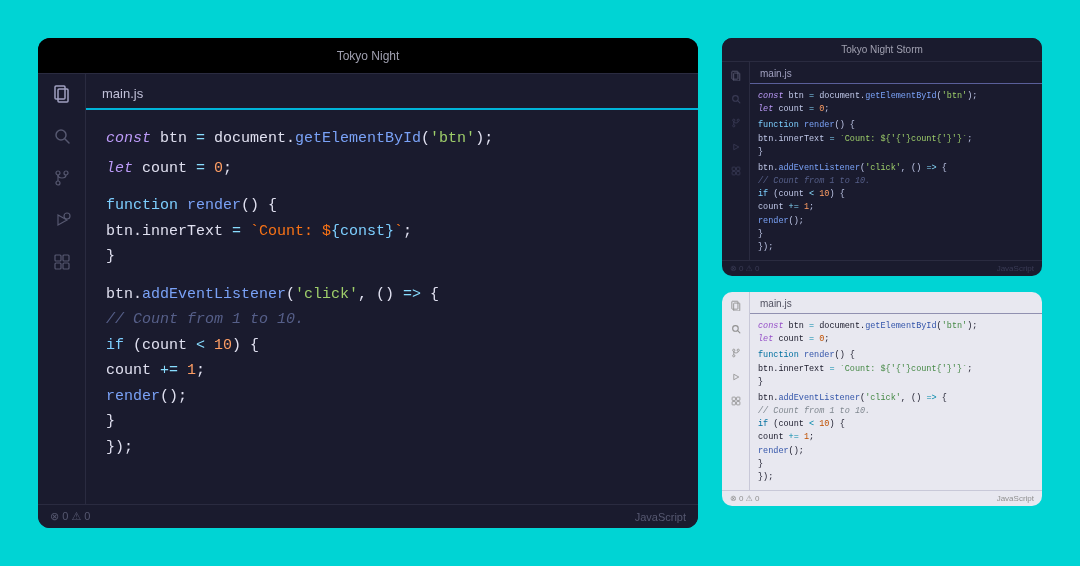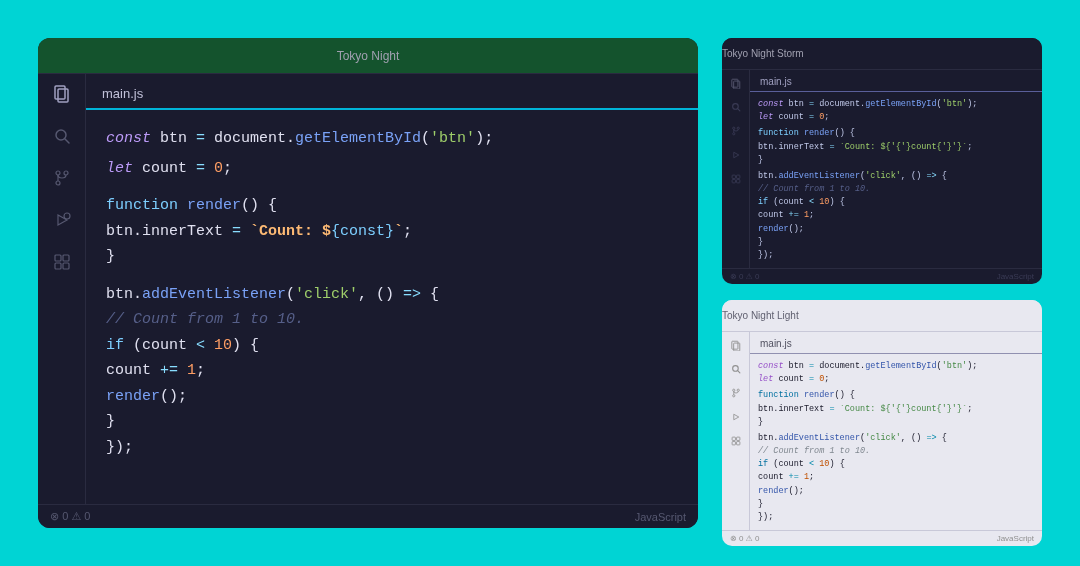--- a/index.html
+++ b/index.html
@@ -22,21 +22,21 @@
       height: 490px;
       background: #1a1b2e;
       border-radius: 12px;
       display: flex;
       flex-direction: column;
       overflow: hidden;
     }
 
     .editor-titlebar {
       height: 36px;
-      background: #14532d;
+      background: #000000;
       display: flex;
       align-items: center;
       justify-content: center;
       border-bottom: 1px solid #2a2b40;
       flex-shrink: 0;
     }
 
     .editor-titlebar-text {
       color: #a0a0b0;
       font-family: -apple-system, BlinkMacSystemFont, sans-serif;
@@ -146,21 +146,21 @@
     .kw { color: #bb9af7; font-style: italic; }
     .kw2 { color: #7dcfff; }
     .fn { color: #7aa2f7; }
     .str { color: #9ece6a; }
     .var { color: #e0e0f0; }
     .punct { color: #e0e0f0; }
     .comment { color: #565f89; font-style: italic; }
     .num { color: #ff9e64; }
     .method { color: #7aa2f7; }
     .op { color: #89ddff; }
-    .tpl { color: #fdba74; font-weight: bold; }
+    .tpl { color: #f97316; }
     .tpl-expr { color: #7dcfff; }
 
     
     .right-panels {
       position: absolute;
       right: 38px;
       top: 38px;
       display: flex;
       flex-direction: column;
       gap: 16px;
@@ -171,24 +171,25 @@
       background: #1a1b2e;
       border-radius: 10px;
       overflow: hidden;
     }
 
     .mini-editor.light {
       background: #e8e8f0;
     }
 
     .mini-titlebar {
-      height: 32px;
+      height: 24px;
       background: inherit;
       display: flex;
       align-items: center;
+      justify-content: center;
       border-bottom: 1px solid #2a2b40;
     }
 
     .mini-editor.light .mini-titlebar {
       border-bottom: 1px solid #c8c8d8;
     }
 
     .mini-titlebar-text {
       color: #a0a0b0;
       font-family: -apple-system, BlinkMacSystemFont, sans-serif;
@@ -483,23 +484,20 @@
         </div>
       </div>
     </div>
     <div class="mini-status">
       <span class="mini-status-text">⊗ 0  ⚠ 0</span>
       <span class="mini-status-text">JavaScript</span>
     </div>
   </div>
 
   <div class="mini-editor light">
-    <div class="mini-titlebar">
-      <span class="mini-titlebar-text">Tokyo Night Light</span>
-    </div>
     <div class="mini-body">
       <div class="mini-activity">
         <div class="mini-icon">
           <svg width="11" height="11" viewBox="0 0 18 18" fill="none">
             <rect x="3" y="2" width="10" height="13" rx="1" stroke="#909090" stroke-width="1.5" fill="none"></rect>
             <rect x="6" y="5" width="10" height="13" rx="1" stroke="#909090" stroke-width="1.5" fill="none"></rect>
           </svg>
         </div>
         <div class="mini-icon">
           <svg width="10" height="10" viewBox="0 0 18 18" fill="none">

